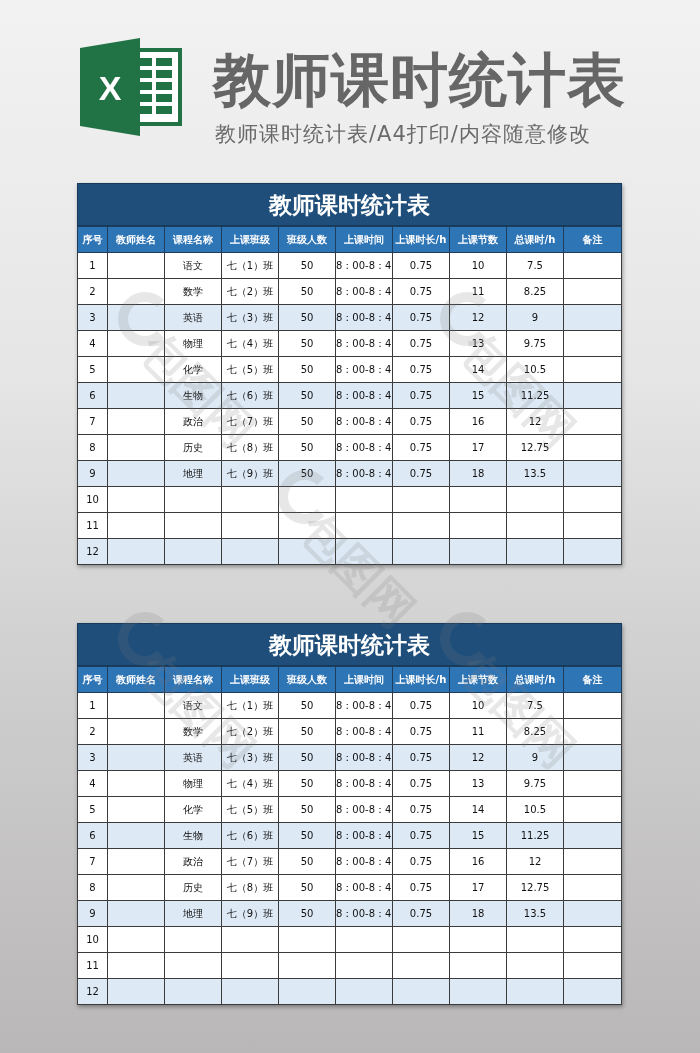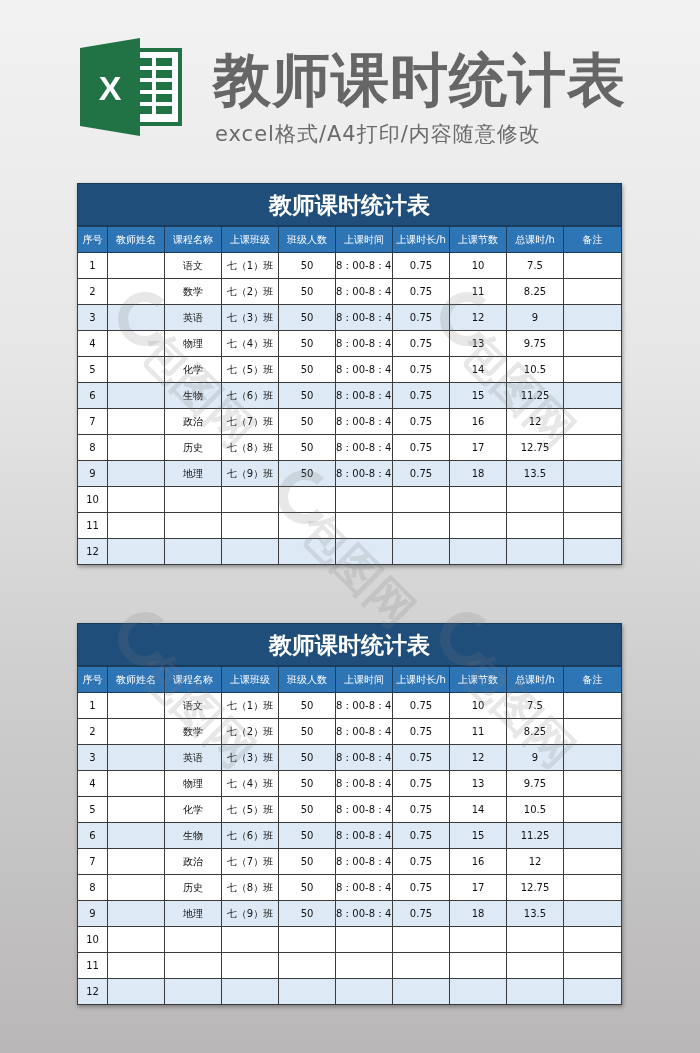--- a/index.html
+++ b/index.html
@@ -31,21 +31,21 @@
     height: 43px; background: #1f4e7a; color: #ffffff;
     font-size: 23px; font-weight: bold; text-align: center; line-height: 43px;
     border: 1px solid #163a5c; box-sizing: border-box;
   }
   table { border-collapse: collapse; width: 545px; table-layout: fixed; }
   th, td {
     border: 1px solid #3b3b3b; text-align: center; padding: 0;
     overflow: hidden; white-space: nowrap;
   }
   th {
-    background: #2e75b6; color: #ffffff; font-weight: normal;
+    background: #2e75b6; color: #ffffff; font-weight: bold;
     font-size: 10px; height: 25px; border-color: #1e3d5c;
   }
   td { font-size: 10px; color: #111111; height: 25px; background: #ffffff; }
   tr.alt td { background: #dde9f5; }
   col.c-idx { width: 30px; }
   col.c-std { width: 57px; }
   col.c-last { width: 58px; }
 
   .watermark {
     position: absolute; pointer-events: none; color: rgba(120,120,120,0.18);
@@ -73,21 +73,21 @@
         <rect x="76" y="44" width="16" height="8"></rect>
       <rect x="56" y="56" width="16" height="8"></rect>
         <rect x="76" y="56" width="16" height="8"></rect>
       <rect x="56" y="68" width="16" height="8"></rect>
         <rect x="76" y="68" width="16" height="8"></rect>
     </g>
     <polygon points="0,10 60,0 60,98 0,88" fill="#217346"></polygon>
     <text x="30" y="62" text-anchor="middle" font-family="Liberation Sans, sans-serif" font-weight="bold" font-size="34" fill="#ffffff">X</text>
   </svg>
   <div class="banner-title">教师课时统计表</div>
-  <div class="banner-sub">excel格式/A4打印/内容随意修改</div>
+  <div class="banner-sub">教师课时统计表/A4打印/内容随意修改</div>
 </div>
 
 <div class="sheet sheet-1">
   <div class="sheet-title">教师课时统计表</div>
   <table>
     <colgroup>
       <col class="c-idx">
         <col class="c-std">
         <col class="c-std">
         <col class="c-std">

